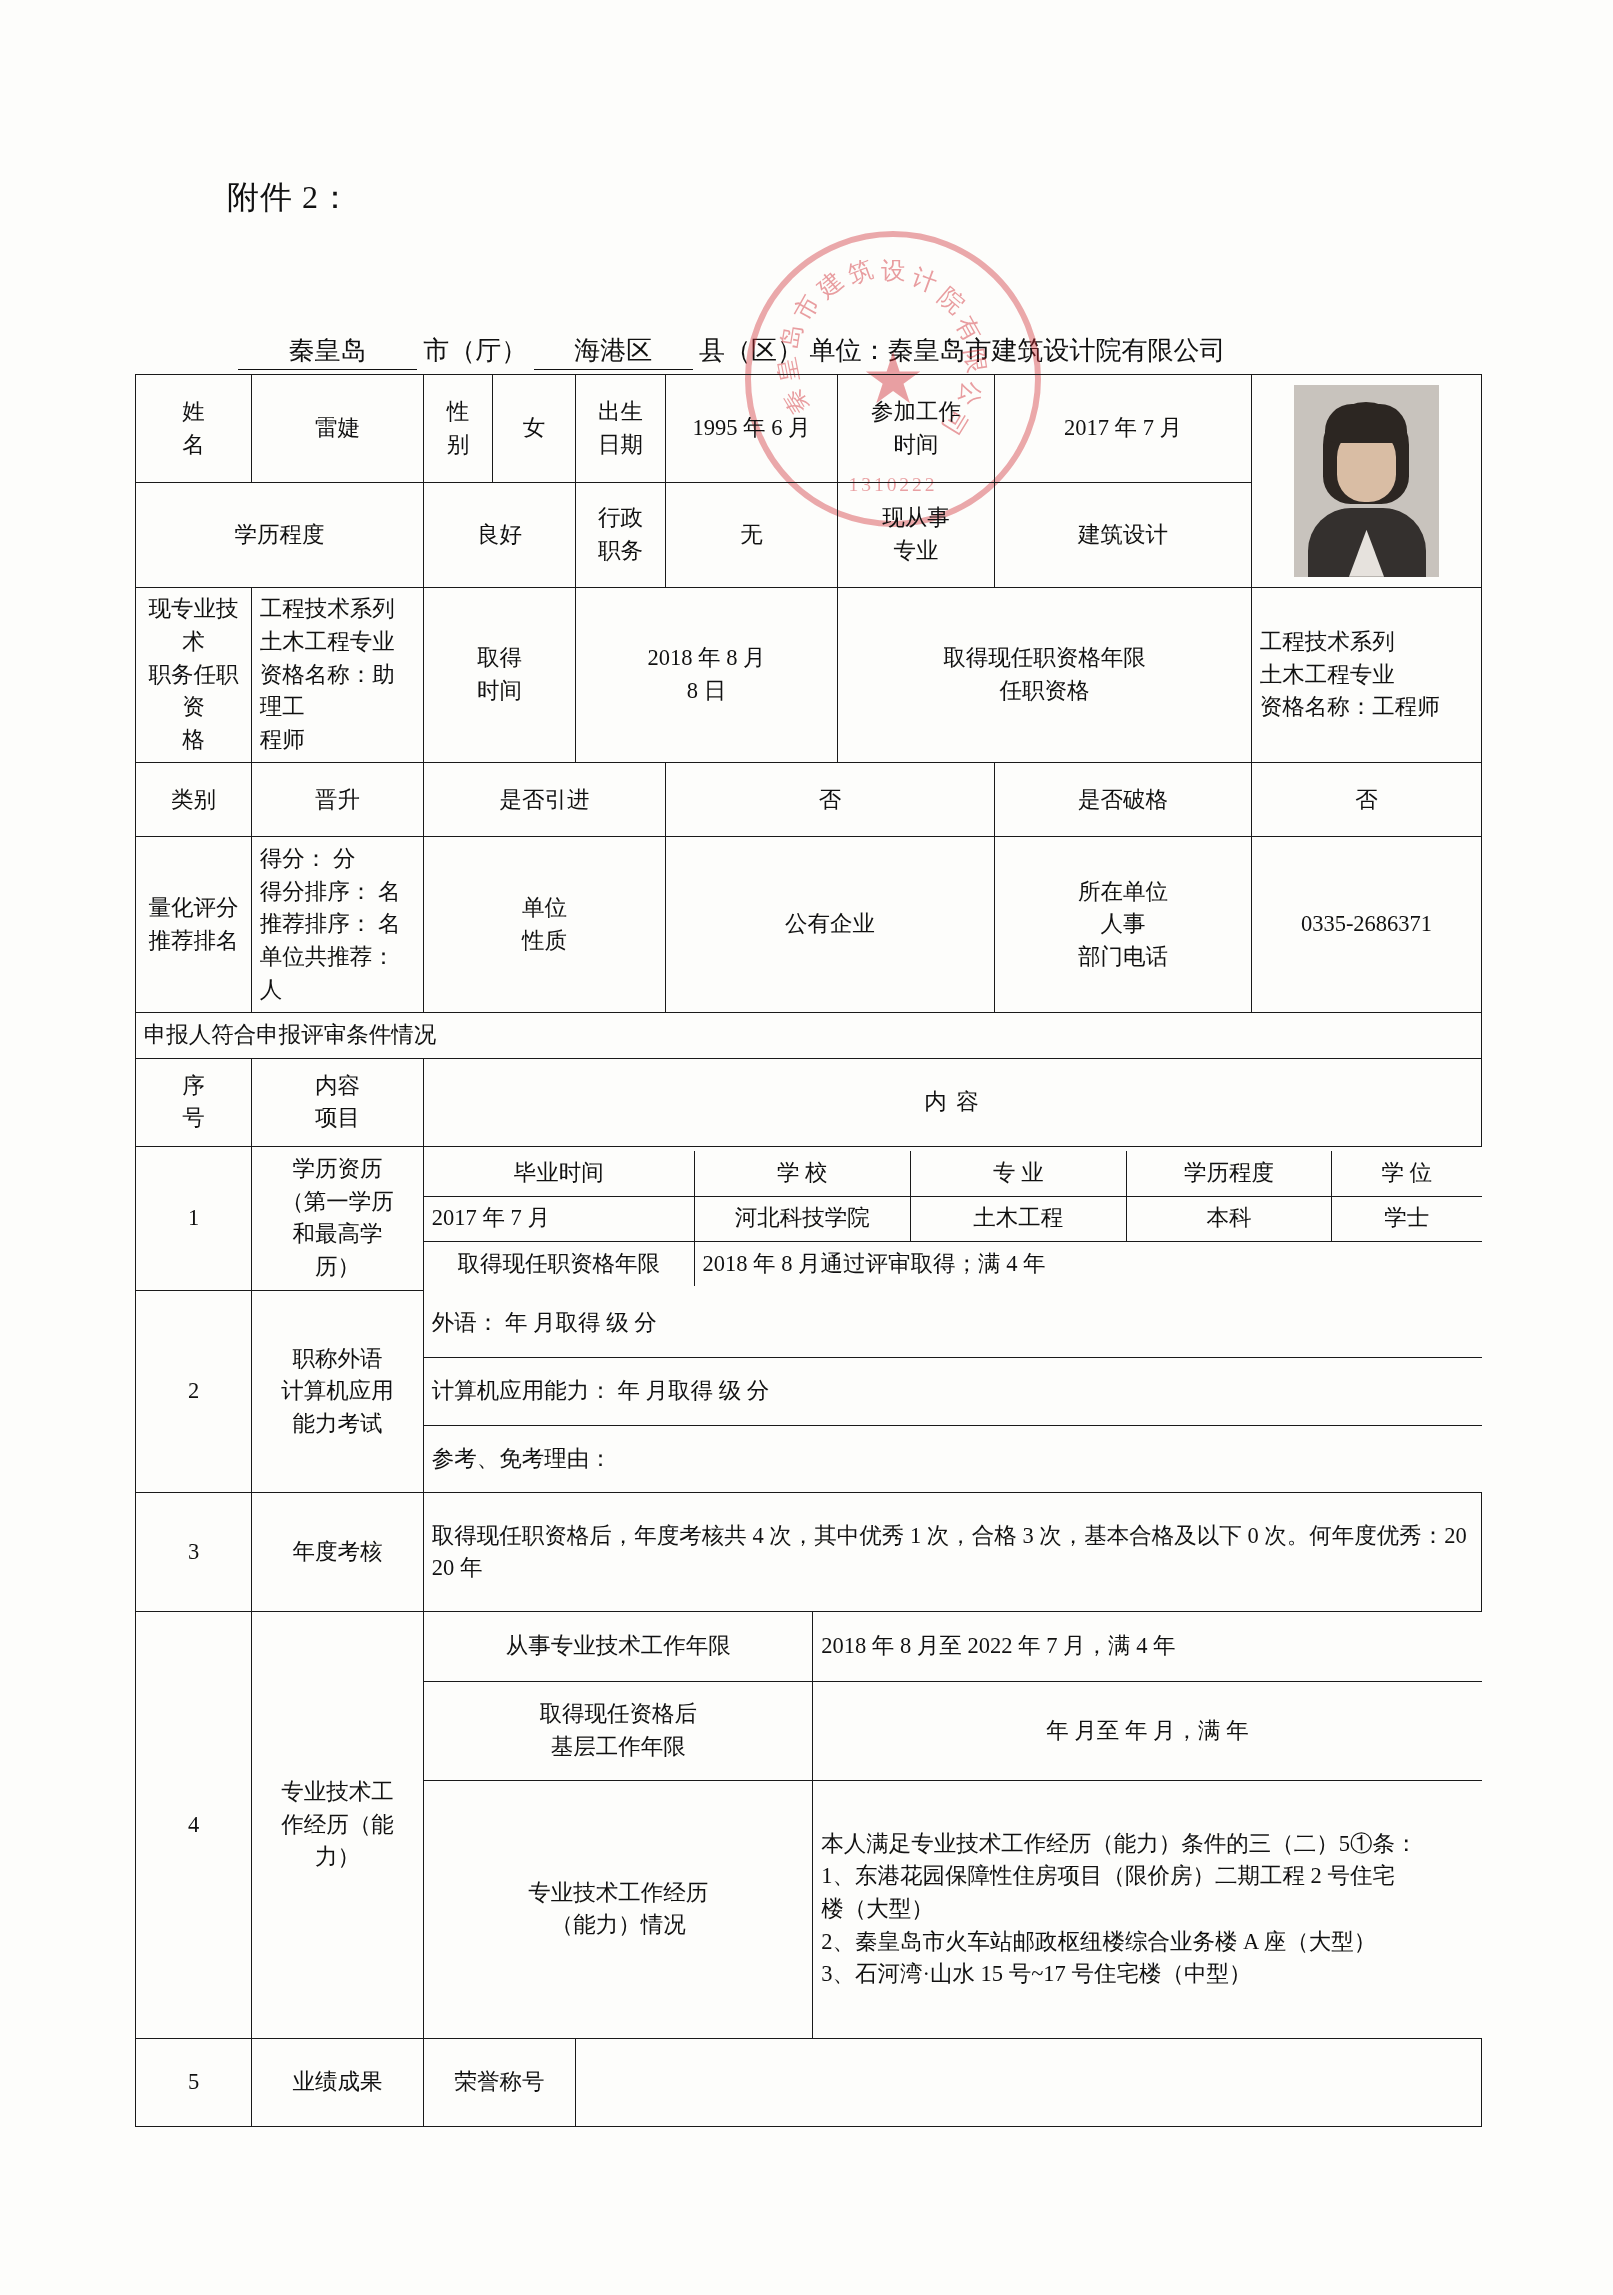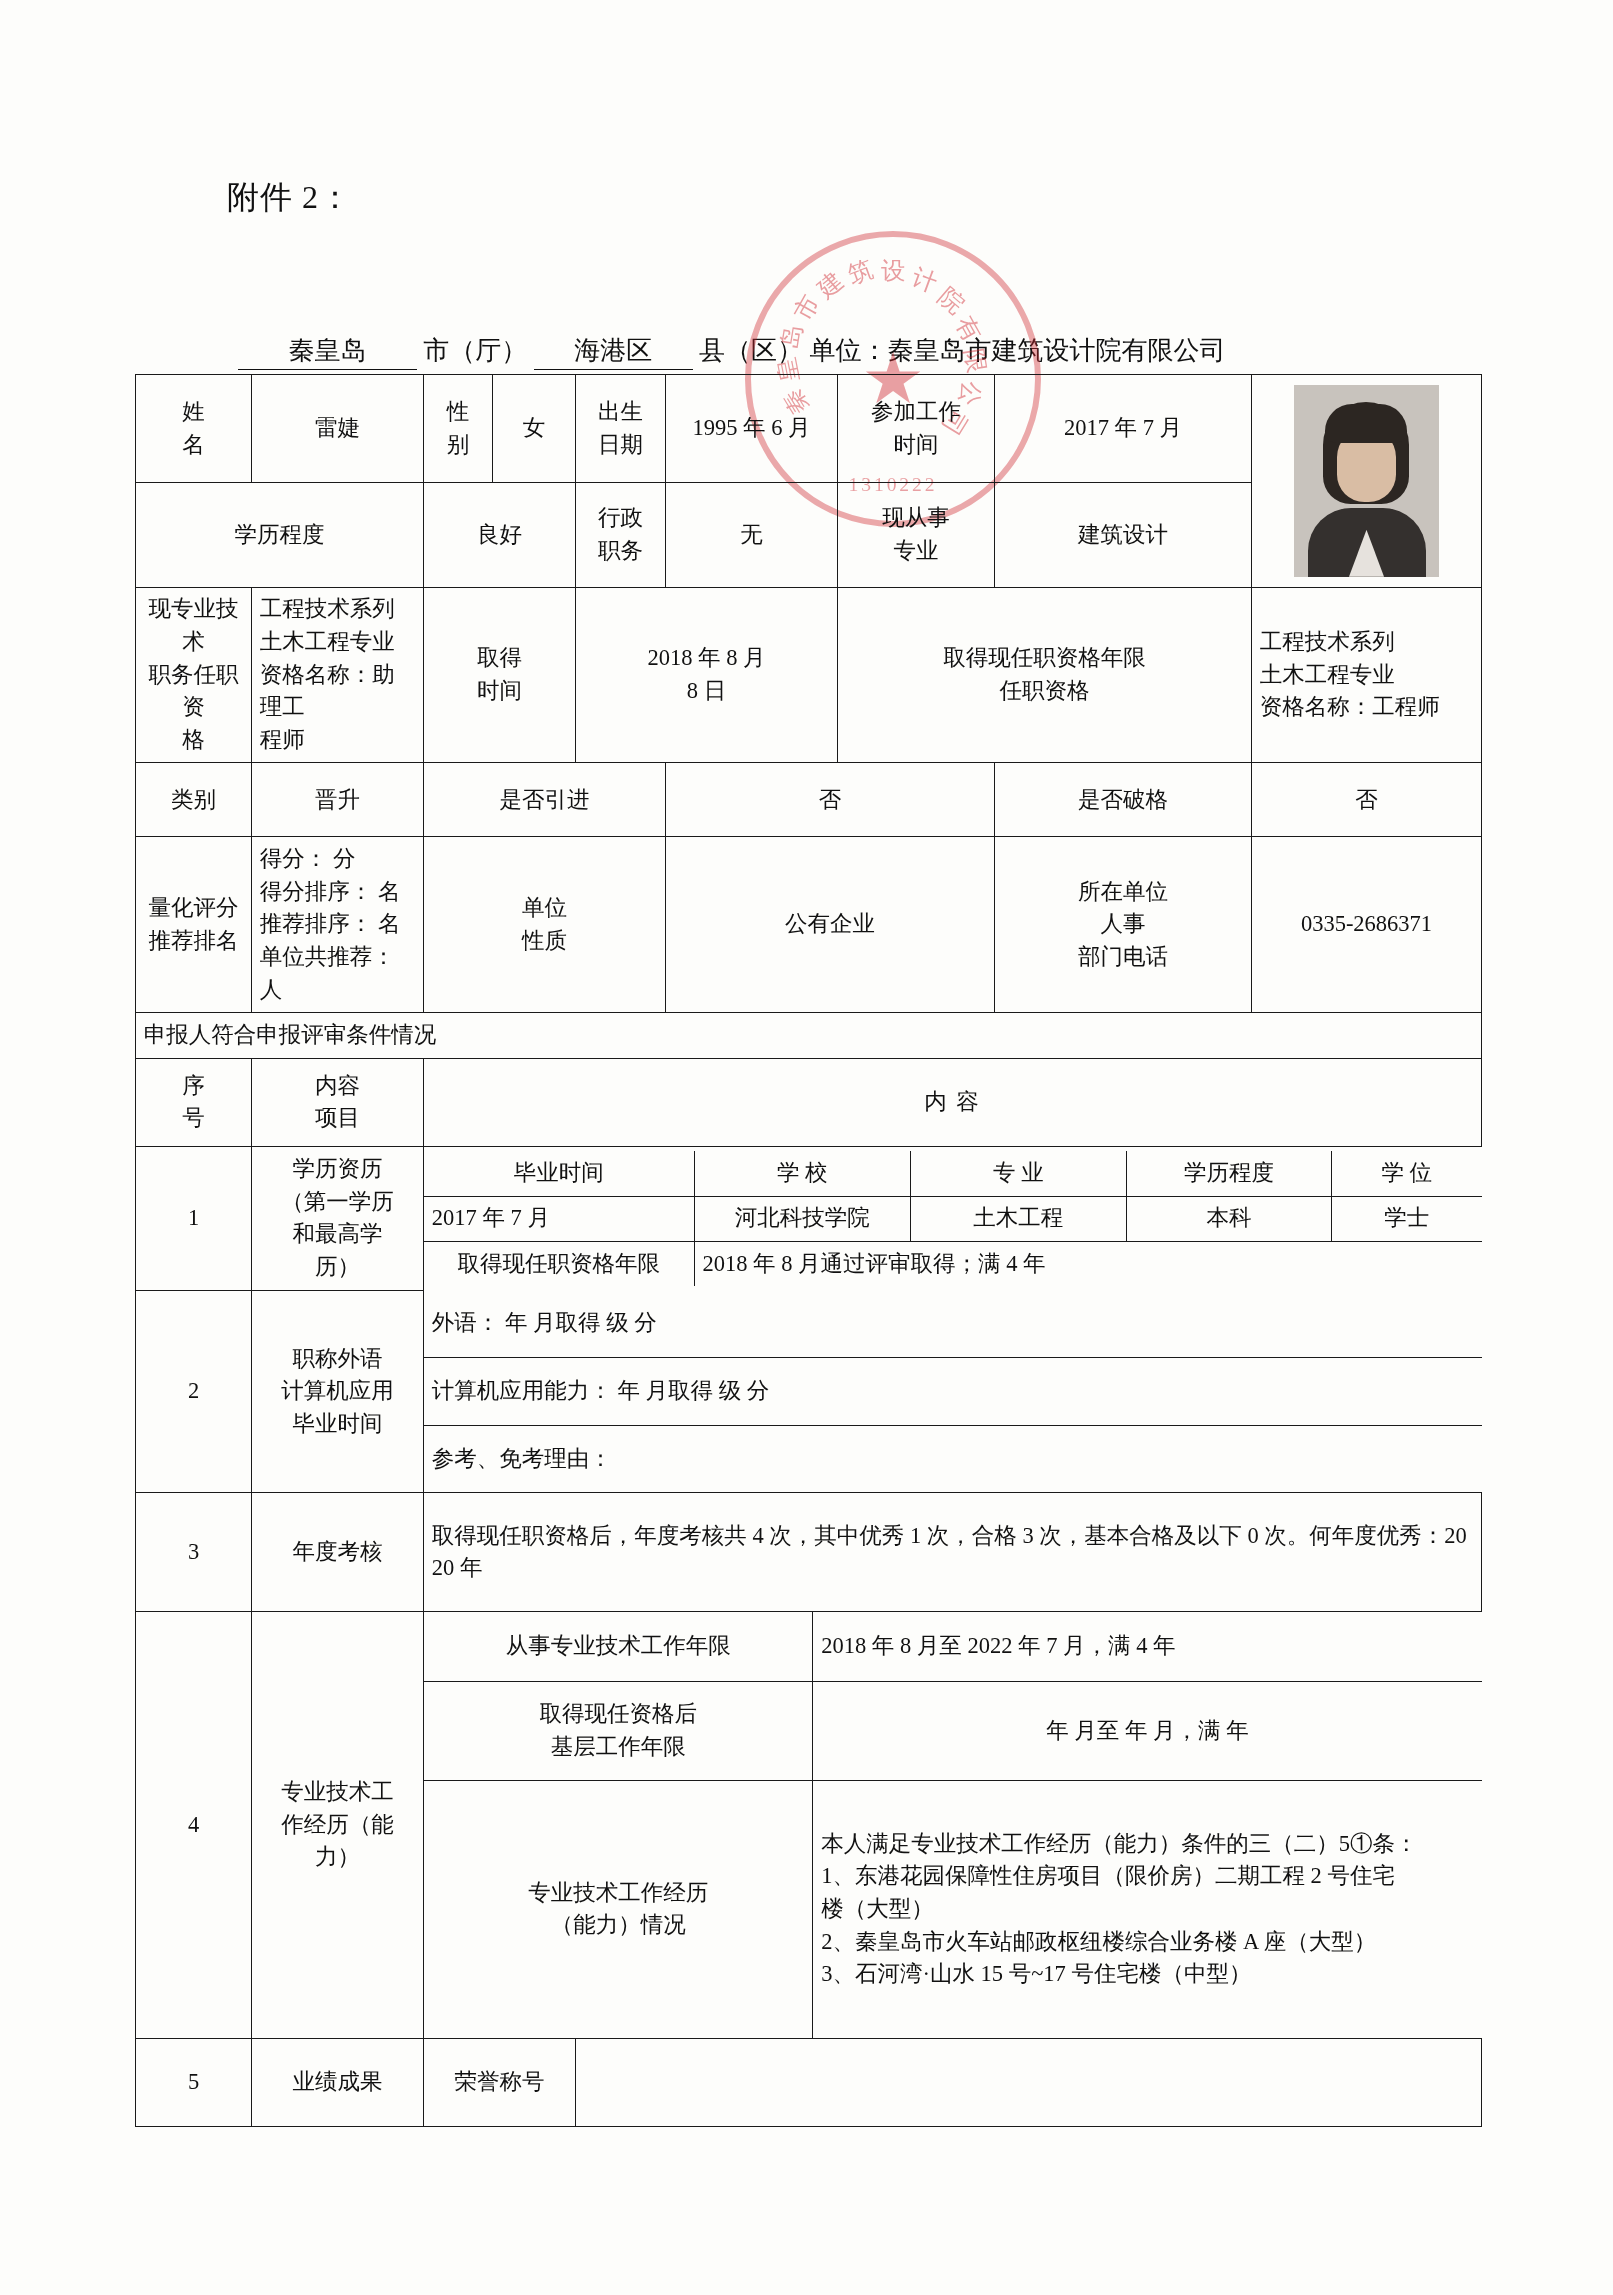--- a/index.html
+++ b/index.html
@@ -352,21 +352,21 @@
           </tr>
         </tbody>
             </table>
       </td>
     </tr>
 
     <tr>
       <td class="ctr">2</td>
       <td class="ctr multiline vert2">职称外语
 计算机应用
-毕业时间</td>
+能力考试</td>
       <td colspan="7" style="padding:0; border:none">
         <table class="inner">
           <tbody>
                 <tr>
             <td class="lft pad-left" style="border-top:none; border-left:none; border-right:none; height:55px">外语：        年        月取得        级        分</td>
           </tr>
           <tr>
             <td class="lft pad-left" style="border-left:none; border-right:none; height:55px">计算机应用能力：        年        月取得        级        分</td>
           </tr>
           <tr>

